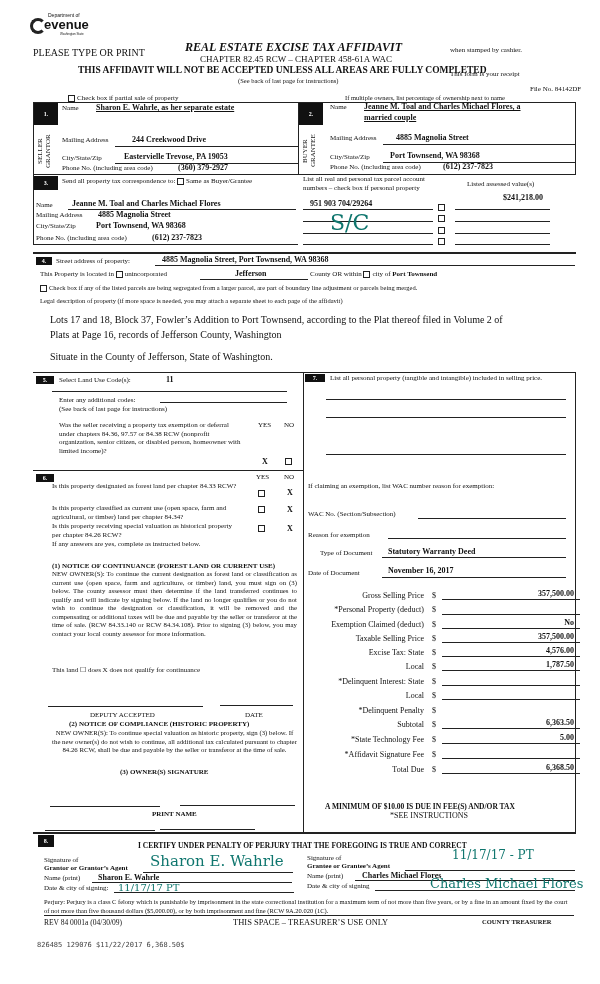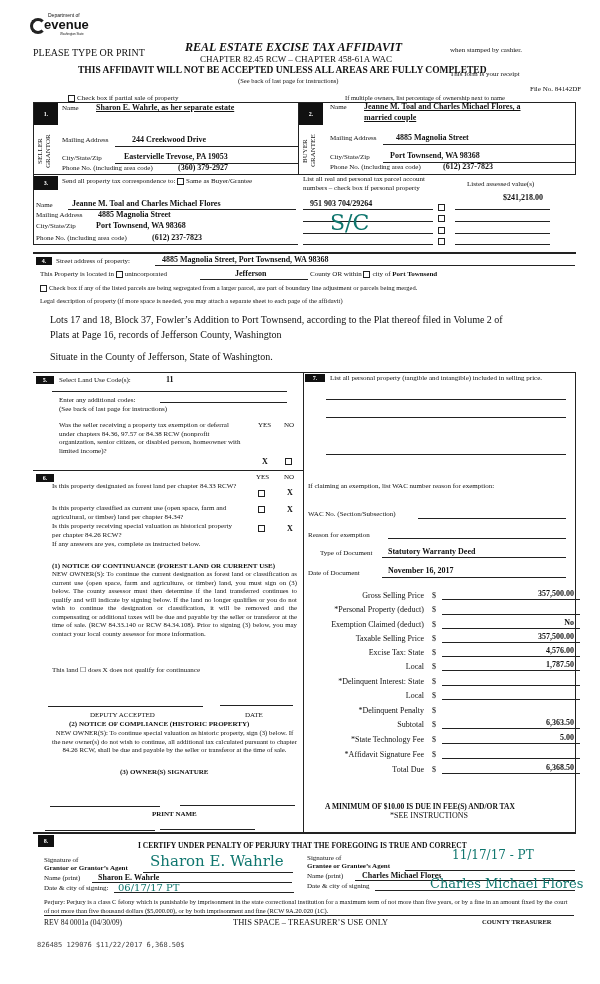--- a/index.html
+++ b/index.html
@@ -253,21 +253,21 @@
 <div class="abs b" style="left:138px;top:841px;font-size:7.5px;">I CERTIFY UNDER PENALTY OF PERJURY THAT THE FOREGOING IS TRUE AND CORRECT</div>
 <div class="abs" style="left:44px;top:856px;">Signature of</div>
 <div class="abs b" style="left:44px;top:864px;">Grantor or Grantor’s Agent</div>
 <div class="line" style="left:143px;top:872px;width:150px;"></div>
 <div class="abs sig" style="left:150px;top:852px;font-size:15px;">Sharon E. Wahrle</div>
 <div class="abs" style="left:44px;top:874px;">Name (print)</div>
 <div class="line" style="left:92px;top:882px;width:200px;"></div>
 <div class="abs fill" style="left:98px;top:873px;">Sharon E. Wahrle</div>
 <div class="abs" style="left:44px;top:884px;">Date &amp; city of signing:</div>
 <div class="line" style="left:114px;top:892px;width:180px;"></div>
-<div class="abs sig" style="left:118px;top:882px;font-size:10px;">06/17/17  PT</div>
+<div class="abs sig" style="left:118px;top:882px;font-size:10px;">11/17/17  PT</div>
 
 <div class="abs" style="left:307px;top:854px;">Signature of</div>
 <div class="abs b" style="left:307px;top:862px;">Grantee or Grantee’s Agent</div>
 <div class="line" style="left:405px;top:870px;width:170px;"></div>
 <div class="abs sig" style="left:452px;top:848px;font-size:12px;">11/17/17 - PT</div>
 <div class="abs" style="left:307px;top:872px;">Name (print)</div>
 <div class="line" style="left:355px;top:880px;width:220px;"></div>
 <div class="abs fill" style="left:362px;top:871px;">Charles Michael Flores</div>
 <div class="abs" style="left:307px;top:882px;">Date &amp; city of signing</div>
 <div class="line" style="left:375px;top:890px;width:200px;"></div>

